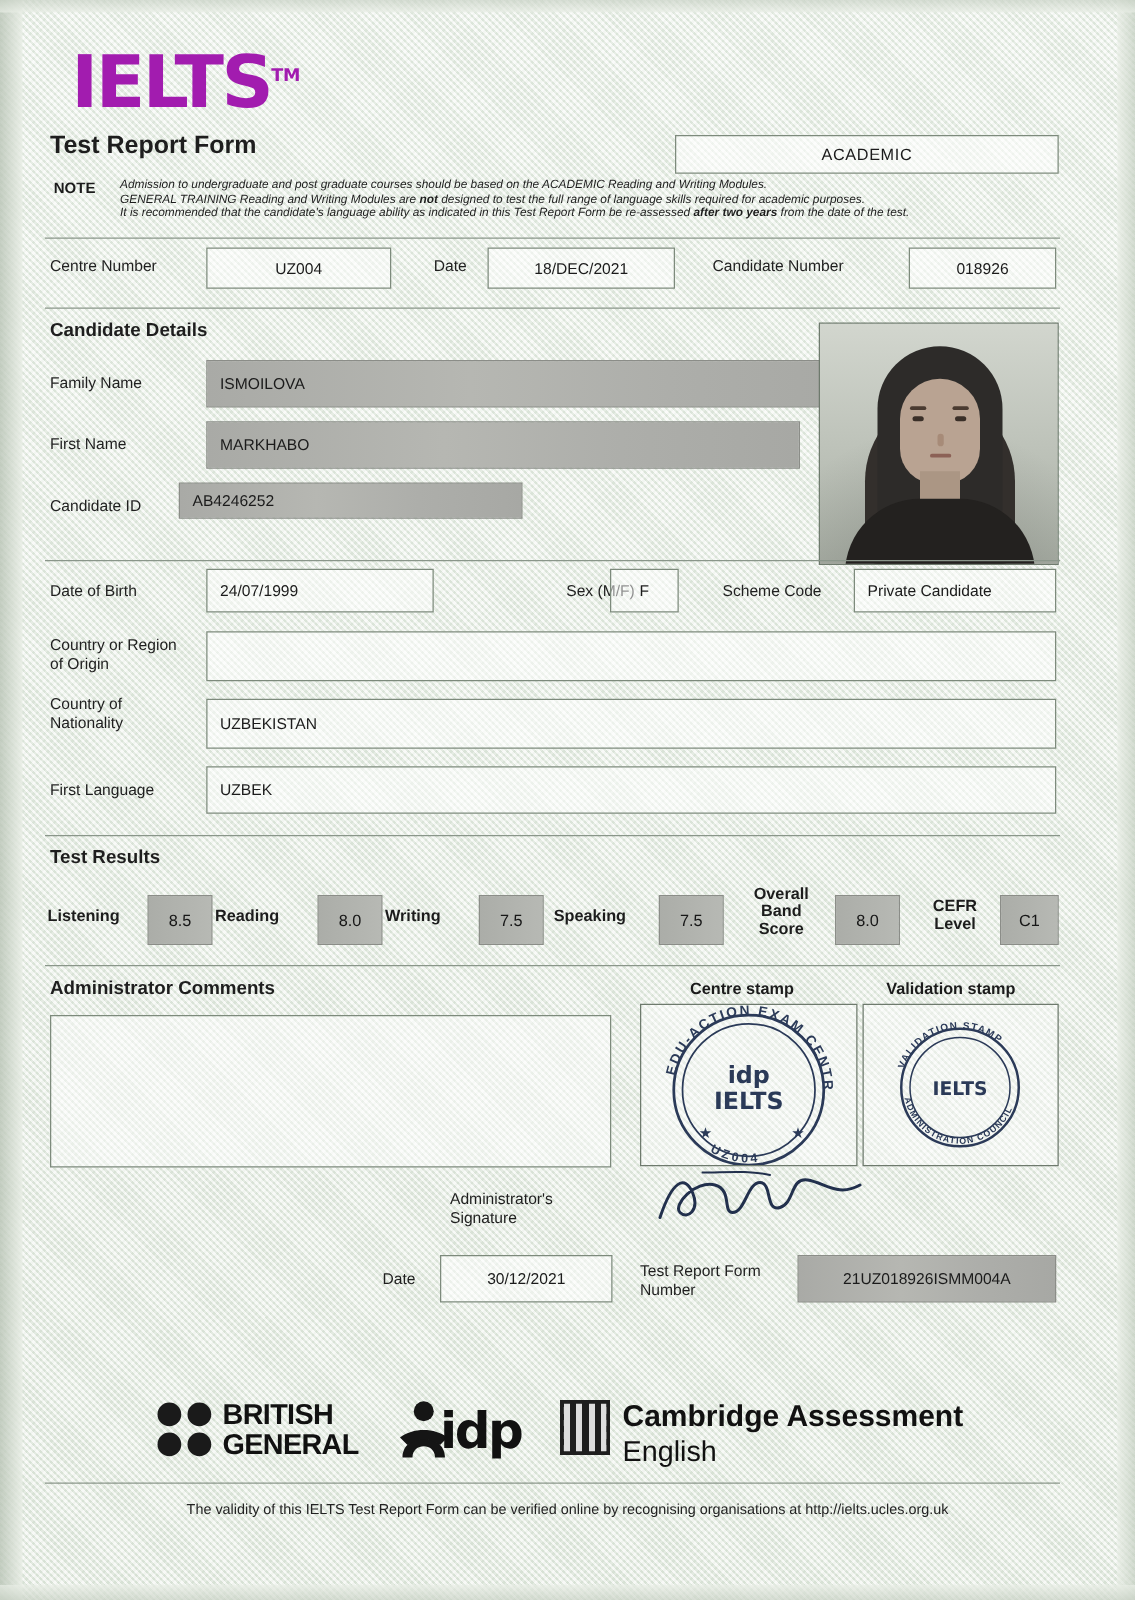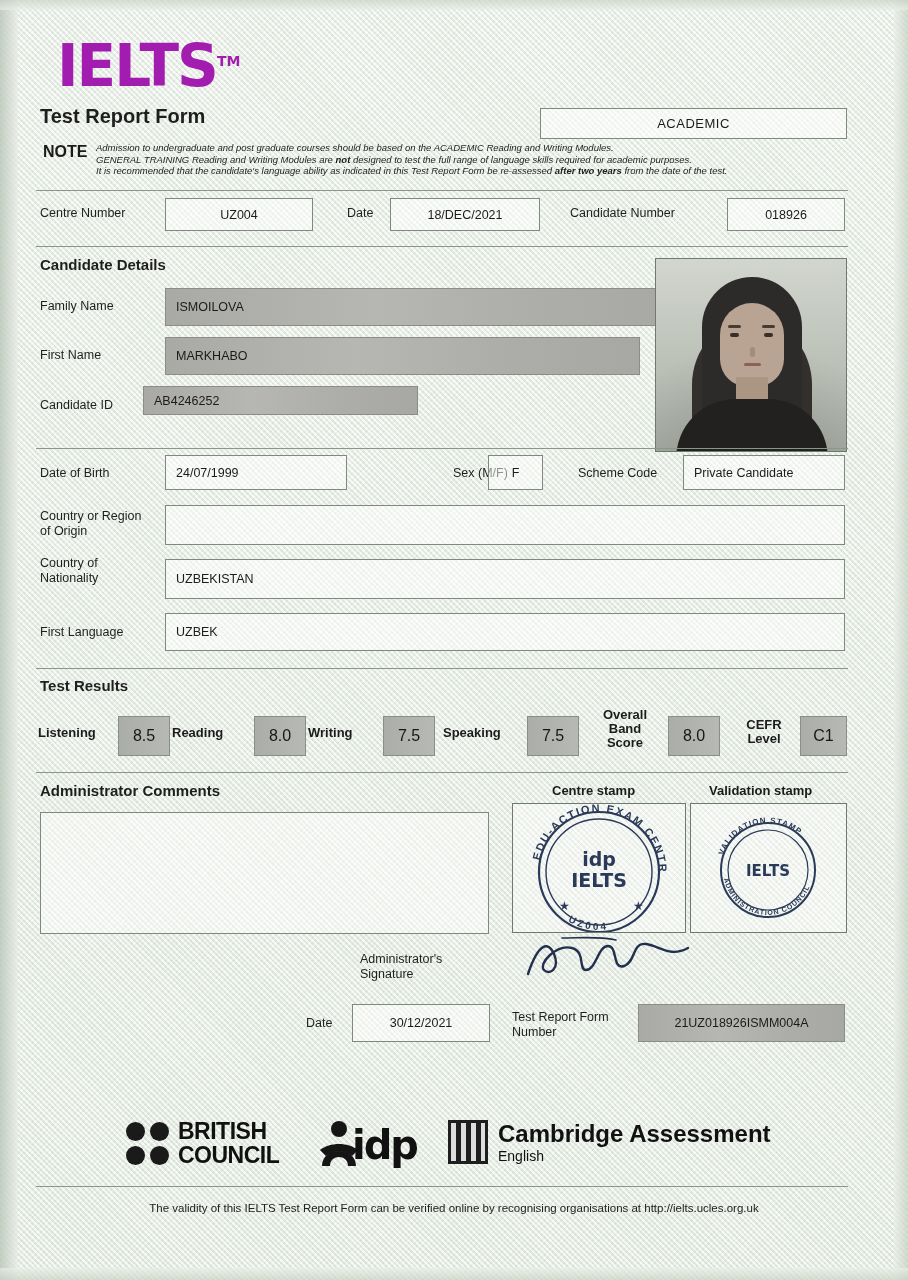--- a/index.html
+++ b/index.html
@@ -38,21 +38,21 @@
     position:absolute;left:40px;top:105px;
     font-size:20px;font-weight:bold;color:#1e1e1e;
   }
   .module-box{
     position:absolute;left:540px;top:108px;width:305px;height:29px;
     border:1px solid #7d8a7c;background:rgba(255,255,255,.55);
     display:flex;align-items:center;justify-content:center;
     font-size:13px;letter-spacing:.5px;
   }
   .note-label{
-    position:absolute;left:43px;top:143px;font-size:16px;font-weight:bold;
+    position:absolute;left:43px;top:143px;font-size:12px;font-weight:bold;
   }
   .note-text{
     position:absolute;left:96px;top:142px;width:740px;
     font-size:9.5px;line-height:11.6px;font-style:italic;color:#1d1d1d;
   }
   .note-text b{font-style:italic;}
 
   
   .rule{position:absolute;left:36px;width:812px;height:1px;background:#8a968a;}
 
@@ -79,35 +79,35 @@
   .ph-neck{position:absolute;left:80px;top:118px;width:32px;height:30px;background:#ab9684;}
   .ph-shoulders{position:absolute;left:20px;top:140px;width:152px;height:60px;border-radius:60px 60px 0 0;background:#23211f;}
   .ph-eye{position:absolute;width:9px;height:4px;border-radius:3px;background:#3a2f28;}
   .ph-brow{position:absolute;width:13px;height:3px;border-radius:2px;background:#4a3b31;}
   .ph-mouth{position:absolute;left:88px;top:104px;width:17px;height:3px;border-radius:2px;background:#8c6156;}
   .ph-nose{position:absolute;left:94px;top:88px;width:5px;height:10px;border-radius:3px;background:#a78b78;}
 
   
   .score{position:absolute;height:38px;border:1px solid #8b8d88;
     background:linear-gradient(90deg,#abada8,#b7b9b4);
-    display:flex;align-items:center;justify-content:center;font-size:16px;color:#171717;}
+    display:flex;align-items:center;justify-content:center;font-size:13px;color:#171717;}
   .res-lbl{position:absolute;font-size:13px;font-weight:bold;color:#1c1c1c;line-height:14px;}
 
   
   .comments-box{position:absolute;left:40px;top:812px;width:447px;height:120px;border:1px solid #7d8a7c;background:rgba(255,255,255,.45);}
   .stamp-box{position:absolute;border:1px solid #6e7a6d;background:rgba(255,255,255,.4);}
   .stamp-title{position:absolute;font-size:13px;font-weight:bold;}
 
   .sig{position:absolute;left:520px;top:930px;width:180px;height:52px;}
   .footer-logos{position:absolute;left:0;top:1108px;width:908px;height:70px;}
   .bc-dots div{position:absolute;width:19px;height:19px;border-radius:50%;background:#1a1a1a;}
   .bc-text{position:absolute;font-family:"Liberation Sans",sans-serif;font-weight:bold;font-size:23px;line-height:23px;letter-spacing:-.5px;color:#111;}
   .idp-text{position:absolute;font-weight:bold;font-size:40px;color:#111;letter-spacing:-2px;font-family:"DejaVu Sans",sans-serif;}
   .camb-title{position:absolute;font-size:24px;font-weight:bold;color:#111;}
-  .camb-sub{position:absolute;font-size:14px;color:#111;}
+  .camb-sub{position:absolute;font-size:23px;color:#111;}
   .crest{position:absolute;width:40px;height:44px;background:#1e1e1e;}
   .crest-inner{position:absolute;inset:3px;background:
       repeating-linear-gradient(90deg,#fff 0 5px,#1e1e1e 5px 10px),
       repeating-linear-gradient(0deg,#fff 0 5px,#1e1e1e 5px 10px);
       opacity:.85;}
   .validity{position:absolute;left:0;top:1202px;width:908px;text-align:center;font-size:11.5px;color:#222;}
   .footer-rule{position:absolute;left:36px;top:1186px;width:812px;height:1px;background:#8a968a;}
 </style>
 </head>
 <body>
@@ -330,21 +330,21 @@
     </div>
 
   <div class="footer-logos">
     <div class="bc-dots">
       <div style="left:126px;top:14px;"></div>
       <div style="left:150px;top:14px;"></div>
       <div style="left:126px;top:38px;"></div>
       <div style="left:150px;top:38px;"></div>
     </div>
     <div class="bc-text" style="left:178px;top:12px;">BRITISH</div>
-    <div class="bc-text" style="left:178px;top:36px;">COUNCIL</div>
+    <div class="bc-text" style="left:178px;top:36px;">GENERAL</div>
 
     <svg style="position:absolute;left:318px;top:12px;" width="42" height="48" viewBox="0 0 42 48">
       <circle cx="21" cy="9" r="8" fill="#151515"></circle>
       <path d="M4 46 C 4 26, 38 26, 38 46 L 30 46 C 30 34, 12 34, 12 46 Z" fill="#151515"></path>
       <path d="M2 30 C 12 22, 30 22, 40 30 L 34 36 C 26 30, 16 30, 8 36 Z" fill="#151515"></path>
     </svg>
     <div class="idp-text" style="left:352px;top:14px;">idp</div>
 
     <div class="crest" style="left:448px;top:12px;">
         <div class="crest-inner"></div>

